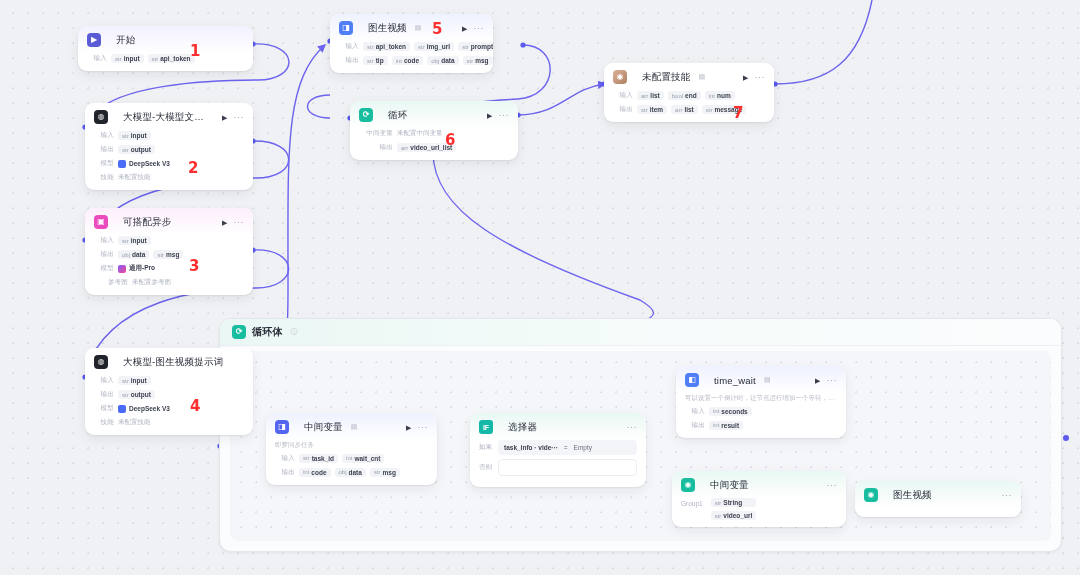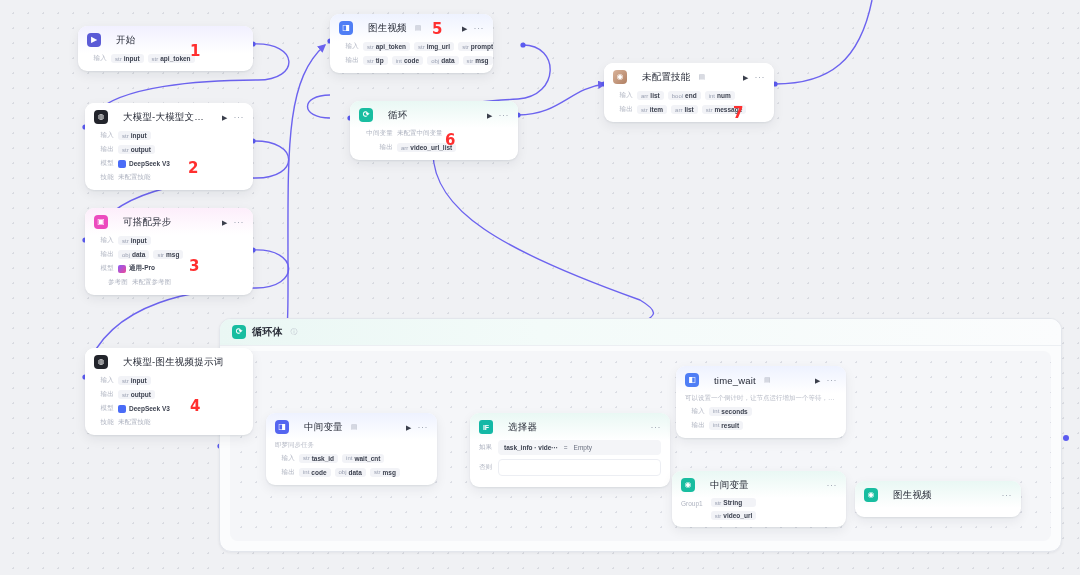--- a/index.html
+++ b/index.html
@@ -494,21 +494,21 @@
             <span>data</span>
           </span>
         <span class="chip">
             <span class="ty">str</span>
             <span>msg</span>
           </span>
       </div>
     </div>
   </div>
 
-  <div class="node" style="left:470px;top:413px;width:200px;">
+  <div class="node" style="left:470px;top:413px;width:176px;">
     <div class="node-head tint-teal">
       <span class="ico v-if">IF</span>
       <span class="node-title">选择器</span>
       <span class="head-spacer"></span>
       <span class="dots">···</span>
     </div>
     <div class="node-body">
       <div class="sel-row">
         <span class="sel-lab">如果</span>
         <span class="sel-box">

